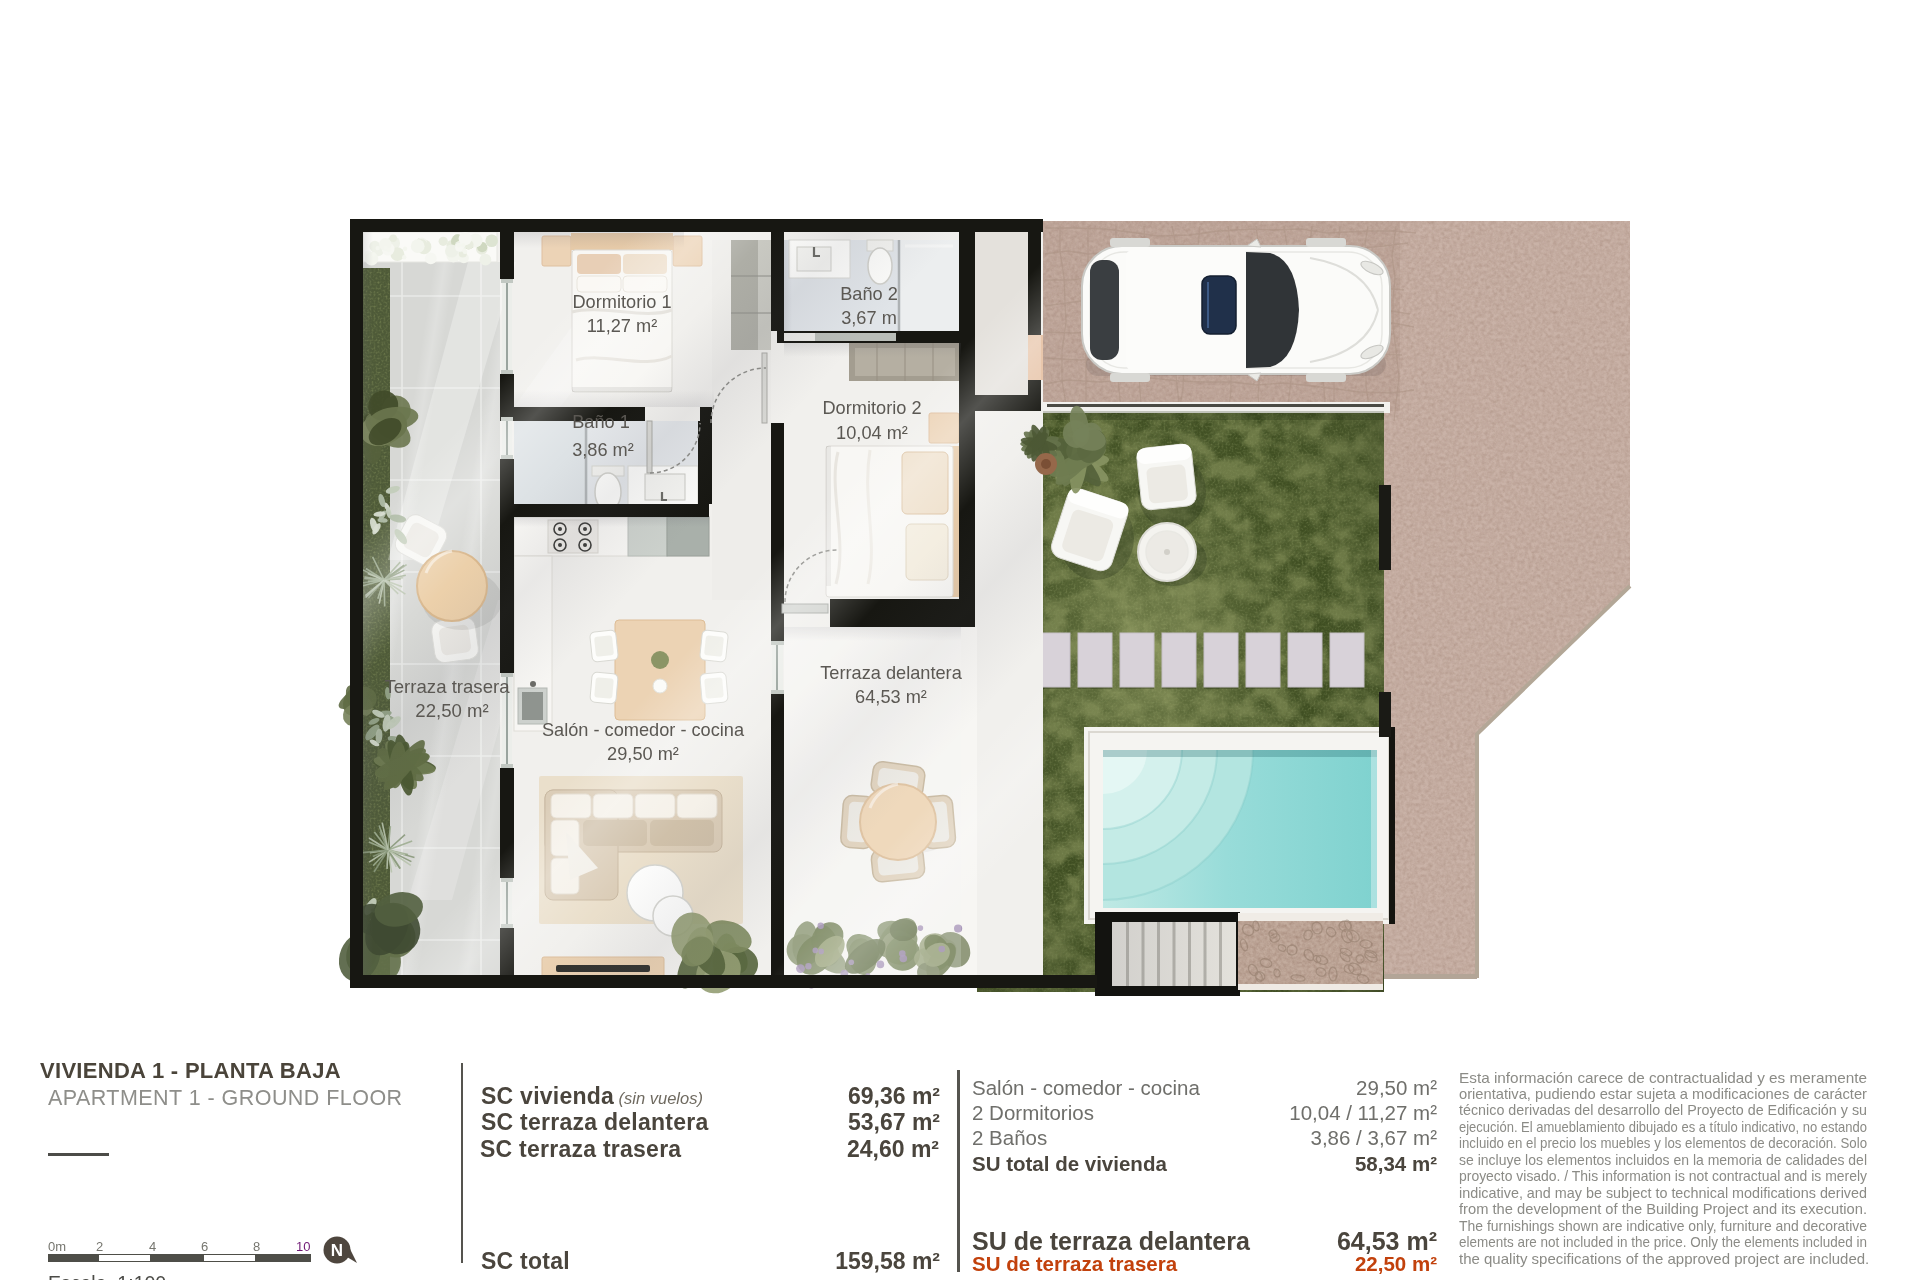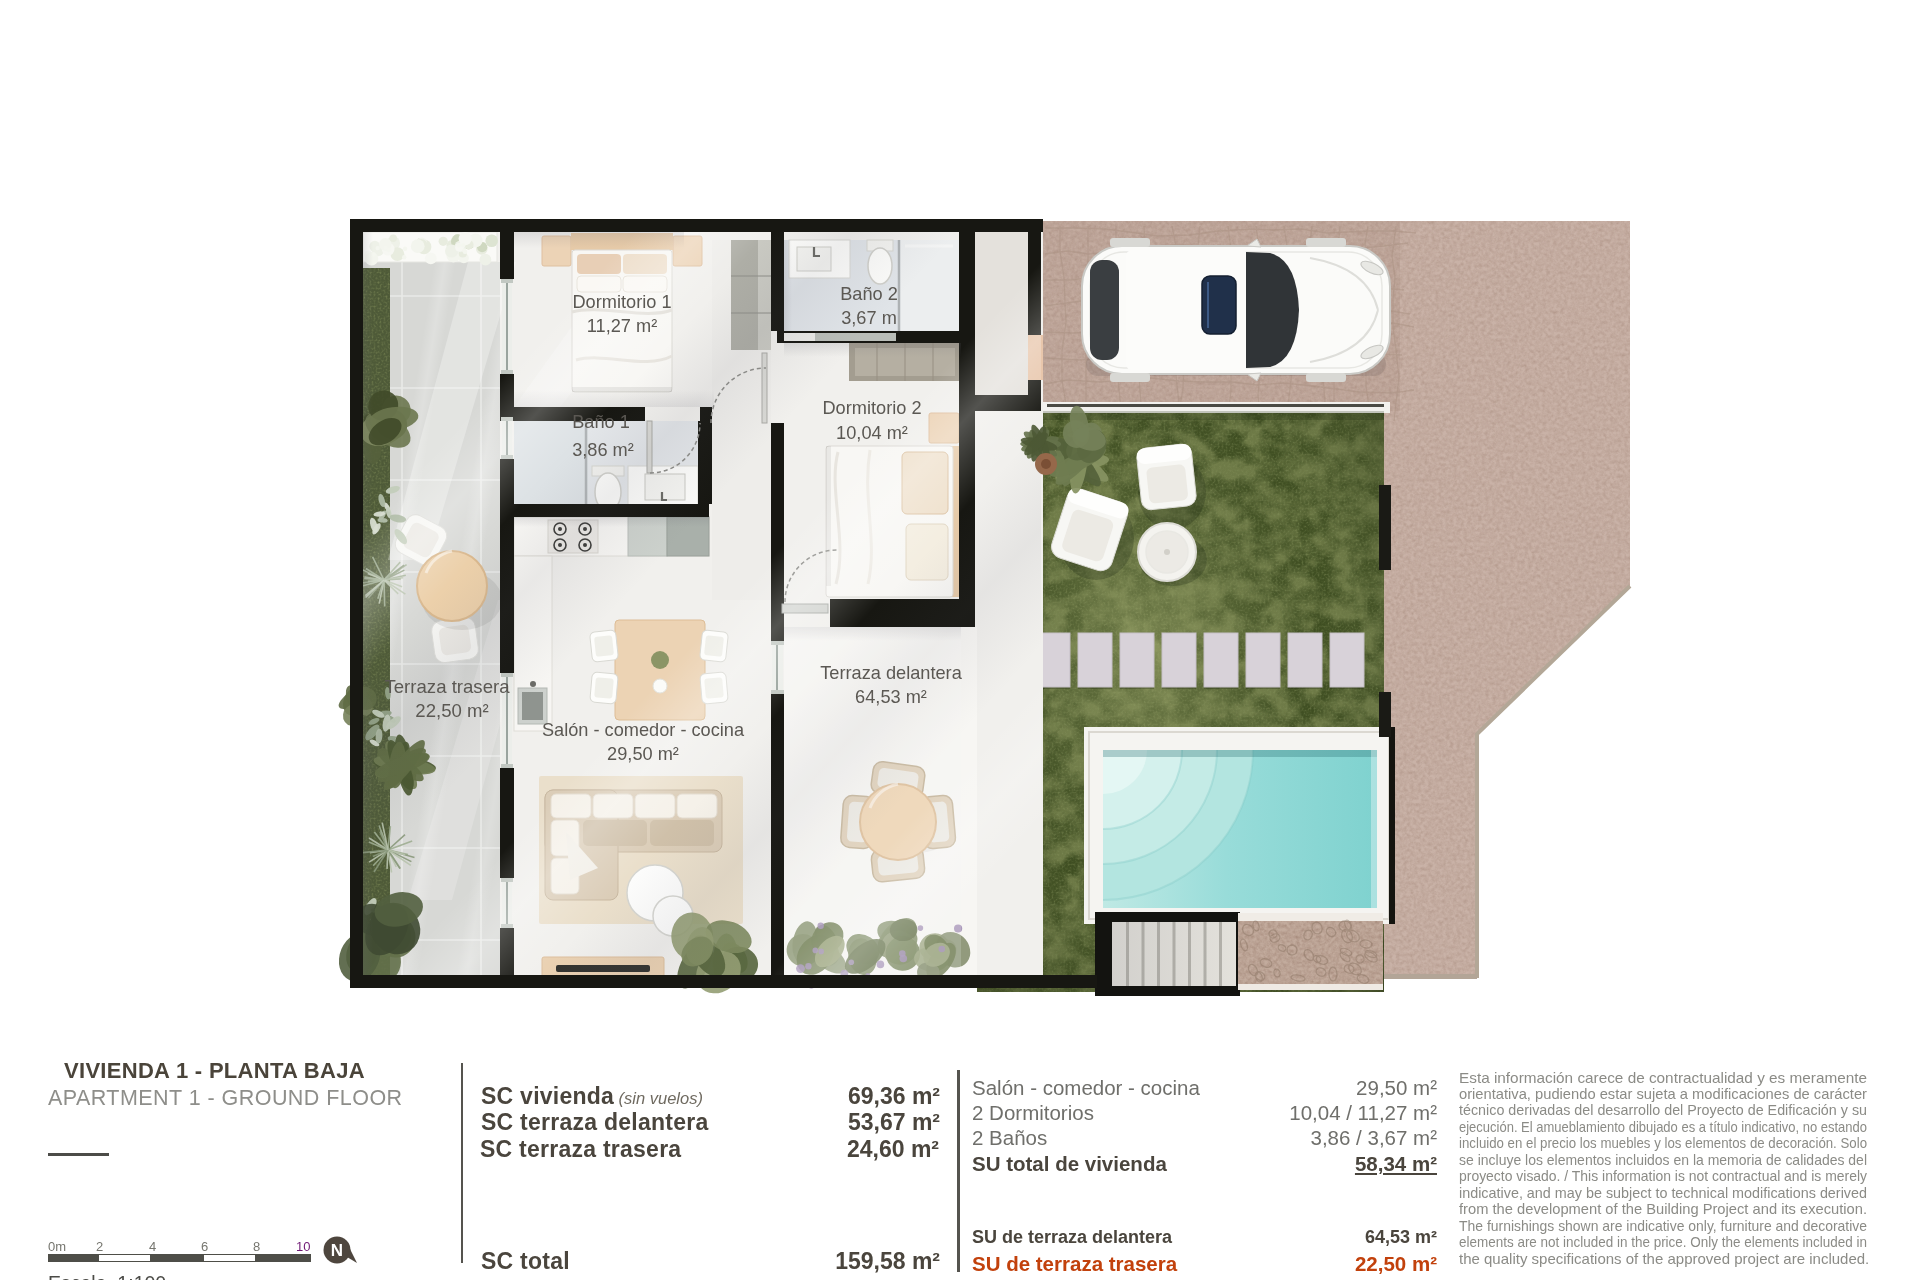--- a/index.html
+++ b/index.html
@@ -698,21 +698,21 @@
 <text x="872" y="414" font-size="18.2" fill="#5b5853" text-anchor="middle">Dormitorio 2</text>
 <text x="872" y="439" font-size="18.2" fill="#5b5853" text-anchor="middle">10,04 m²</text>
 <text x="447" y="693" font-size="18.6" fill="#5b5853" text-anchor="middle">Terraza trasera</text>
 <text x="452" y="717" font-size="18.6" fill="#5b5853" text-anchor="middle">22,50 m²</text>
 <text x="643" y="736" font-size="18.2" fill="#5b5853" text-anchor="middle">Salón - comedor - cocina</text>
 <text x="643" y="760" font-size="18.2" fill="#5b5853" text-anchor="middle">29,50 m²</text>
 <text x="891" y="679" font-size="18.2" fill="#5b5853" text-anchor="middle">Terraza delantera</text>
 <text x="891" y="703" font-size="18.2" fill="#5b5853" text-anchor="middle">64,53 m²</text>
 </svg>
 
-<div class="abs" style="left:64px;top:1058px;font-size:22px;font-weight:bold;color:#4a443a;letter-spacing:0.3px;white-space:nowrap;">VIVIENDA 1 - PLANTA BAJA</div>
+<div class="abs" style="left:40px;top:1058px;font-size:22px;font-weight:bold;color:#4a443a;letter-spacing:0.3px;white-space:nowrap;">VIVIENDA 1 - PLANTA BAJA</div>
 <div class="abs" style="left:48px;top:1086px;font-size:21.5px;color:#8e8e8a;letter-spacing:0.45px;white-space:nowrap;">APARTMENT 1 - GROUND FLOOR</div>
 <div class="abs" style="left:48px;top:1153px;width:61px;height:3px;background:#4c4c48;"></div>
 <div class="abs" style="left:48px;top:1272px;font-size:19.5px;color:#4b4b47;white-space:nowrap;">Escala&nbsp;&nbsp;1:100</div>
 <div class="abs" style="left:48px;top:1239px;font-size:13px;color:#76766f;">0m</div>
 <div class="abs" style="left:96px;top:1239px;font-size:13px;color:#76766f;">2</div>
 <div class="abs" style="left:149px;top:1239px;font-size:13px;color:#76766f;">4</div>
 <div class="abs" style="left:201px;top:1239px;font-size:13px;color:#76766f;">6</div>
 <div class="abs" style="left:253px;top:1239px;font-size:13px;color:#76766f;">8</div>
 <div class="abs" style="left:296px;top:1239px;font-size:13px;color:#701a75;">10</div>
 <div class="abs" style="left:48px;top:1254px;width:263px;height:8px;border:1px solid #4e4e48;box-sizing:border-box;display:flex;">
@@ -731,22 +731,22 @@
 <div class="abs" style="left:957px;top:1070px;width:2.5px;height:202px;background:#55544f;"></div>
 
 <div class="abs" style="left:481px;top:1083px;width:459px;white-space:nowrap;"><span style="font-weight:bold;color:#4a453d;font-size:23px;letter-spacing:0.25px;">SC vivienda</span> <span style="font-style:italic;color:#6f6a60;font-size:16.5px;">(sin vuelos)</span><span style="float:right;font-weight:bold;color:#4a453d;font-size:23px;">69,36 m²</span></div>
 <div class="abs" style="left:481px;top:1109px;width:459px;font-weight:bold;color:#4a453d;font-size:23px;letter-spacing:0.25px;white-space:nowrap;">SC terraza delantera<span style="float:right;letter-spacing:0;">53,67 m²</span></div>
 <div class="abs" style="left:480px;top:1136px;width:459px;font-weight:bold;color:#4a453d;font-size:23px;letter-spacing:0.25px;white-space:nowrap;">SC terraza trasera<span style="float:right;letter-spacing:0;">24,60 m²</span></div>
 <div class="abs" style="left:481px;top:1248px;width:459px;font-weight:bold;color:#4a453d;font-size:23px;letter-spacing:0.25px;white-space:nowrap;">SC total<span style="float:right;letter-spacing:0;">159,58 m²</span></div>
 
 <div class="abs" style="left:972px;top:1076px;width:465px;color:#6f6f6b;font-size:20.5px;white-space:nowrap;">Salón - comedor - cocina<span style="float:right;">29,50 m²</span></div>
 <div class="abs" style="left:972px;top:1101px;width:465px;color:#6f6f6b;font-size:20.5px;white-space:nowrap;">2 Dormitorios<span style="float:right;">10,04 / 11,27 m²</span></div>
 <div class="abs" style="left:972px;top:1126px;width:465px;color:#6f6f6b;font-size:20.5px;white-space:nowrap;">2 Baños<span style="float:right;">3,86 / 3,67 m²</span></div>
-<div class="abs" style="left:972px;top:1152px;width:465px;font-weight:bold;color:#4a453d;font-size:20.5px;white-space:nowrap;">SU total de vivienda<span style="float:right;text-decoration:underline;">58,34 m²</span></div>
-<div class="abs" style="left:972px;top:1227px;width:465px;font-weight:bold;color:#4a453d;font-size:18px;white-space:nowrap;">SU de terraza delantera<span style="float:right;">64,53 m²</span></div>
+<div class="abs" style="left:972px;top:1152px;width:465px;font-weight:bold;color:#4a453d;font-size:20.5px;white-space:nowrap;">SU total de vivienda<span style="float:right;">58,34 m²</span></div>
+<div class="abs" style="left:972px;top:1227px;width:465px;font-weight:bold;color:#4a453d;font-size:25px;white-space:nowrap;">SU de terraza delantera<span style="float:right;">64,53 m²</span></div>
 <div class="abs" style="left:972px;top:1252px;width:465px;font-weight:bold;color:#c2410c;font-size:20.5px;white-space:nowrap;">SU de terraza trasera<span style="float:right;">22,50 m²</span></div>
 
 <svg class="abs" style="left:0;top:0" width="1920" height="1280">
 <text x="1459" y="1082.5" font-size="15" fill="#8b8b86" textLength="408" lengthAdjust="spacingAndGlyphs">Esta información carece de contractualidad y es meramente</text>
 <text x="1459" y="1099.0" font-size="15" fill="#8b8b86" textLength="408" lengthAdjust="spacingAndGlyphs">orientativa, pudiendo estar sujeta a modificaciones de carácter</text>
 <text x="1459" y="1115.4" font-size="15" fill="#8b8b86" textLength="408" lengthAdjust="spacingAndGlyphs">técnico derivadas del desarrollo del Proyecto de Edificación y su</text>
 <text x="1459" y="1131.8" font-size="15" fill="#8b8b86" textLength="408" lengthAdjust="spacingAndGlyphs">ejecución. El amueblamiento dibujado es a título indicativo, no estando</text>
 <text x="1459" y="1148.3" font-size="15" fill="#8b8b86" textLength="408" lengthAdjust="spacingAndGlyphs">incluido en el precio los muebles y los elementos de decoración. Solo</text>
 <text x="1459" y="1164.8" font-size="15" fill="#8b8b86" textLength="408" lengthAdjust="spacingAndGlyphs">se incluye los elementos incluidos en la memoria de calidades del</text>
 <text x="1459" y="1181.2" font-size="15" fill="#8b8b86" textLength="408" lengthAdjust="spacingAndGlyphs">proyecto visado. / This information is not contractual and is merely</text>

